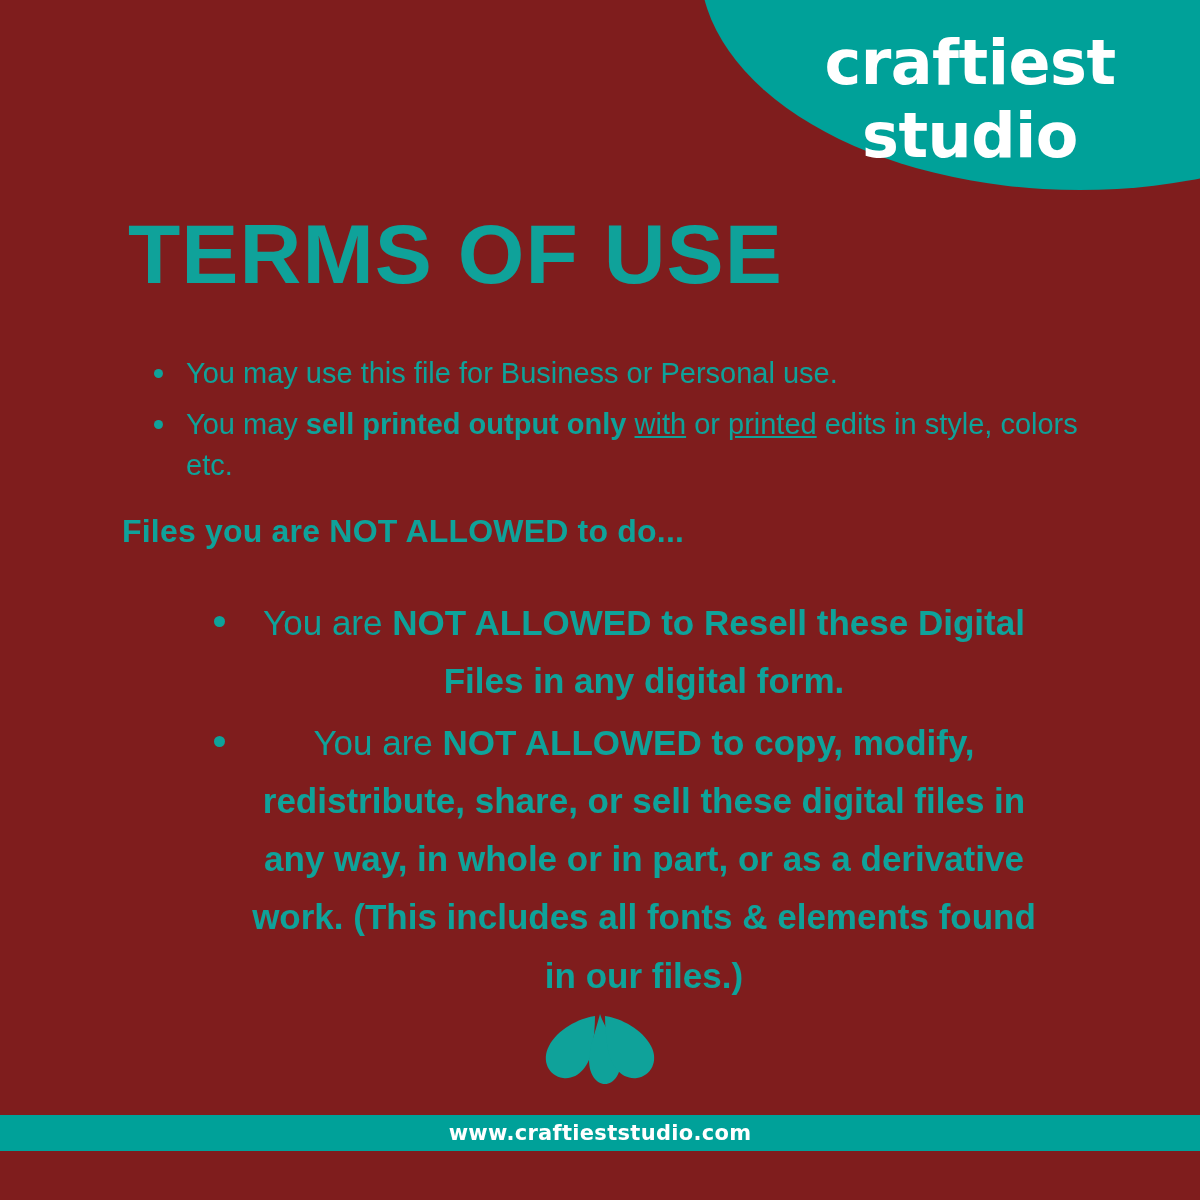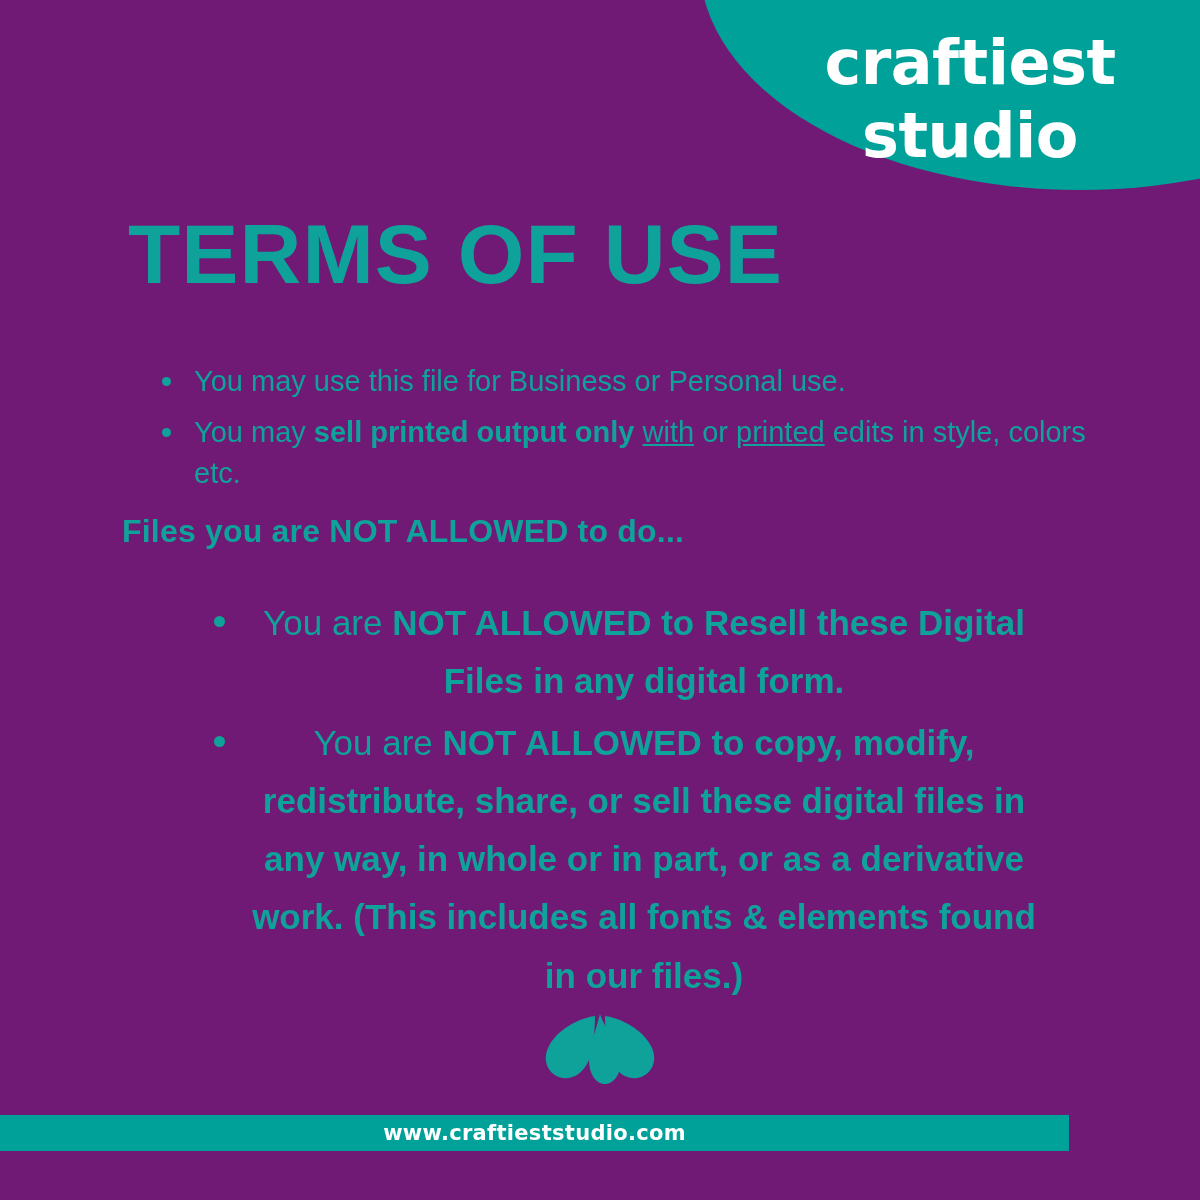--- a/index.html
+++ b/index.html
@@ -10,21 +10,21 @@
     width: 1200px;
     height: 1200px;
     background: #fdfdfd;
     font-family: "Liberation Sans", sans-serif;
     overflow: hidden;
   }
   .page {
     position: relative;
     width: 1200px;
     height: 1200px;
-    background: #701a75;
+    background: #7f1d1d;
     overflow: hidden;
     text-decoration: underline;
   }
 
   
   .header-blob {
     position: absolute;
     top: -260px;
     left: 700px;
     width: 760px;
@@ -71,21 +71,21 @@
     white-space: nowrap;
   }
 
   
   .allow-list {
     position: absolute;
     top: 345px;
     left: 132px;
     width: 960px;
     list-style: none;
-    margin: 16px;
+    margin: 8px;
     padding: 0;
     color: #0fa29a;
     font-size: 29px;
     line-height: 1.42;
   }
   .allow-list li {
     position: relative;
     padding-left: 46px;
     margin-bottom: 10px;
   }
@@ -152,21 +152,21 @@
     left: 535px;
     width: 130px;
     height: 80px;
   }
 
   
   .footer-bar {
     position: absolute;
     left: 0;
     top: 1115px;
-    width: 1069px;
+    width: 1200px;
     height: 36px;
     background: #00a199;
     display: flex;
     align-items: center;
     justify-content: center;
   }
   .footer-url {
     color: #ffffff;
     font-size: 21px;
     font-weight: bold;

